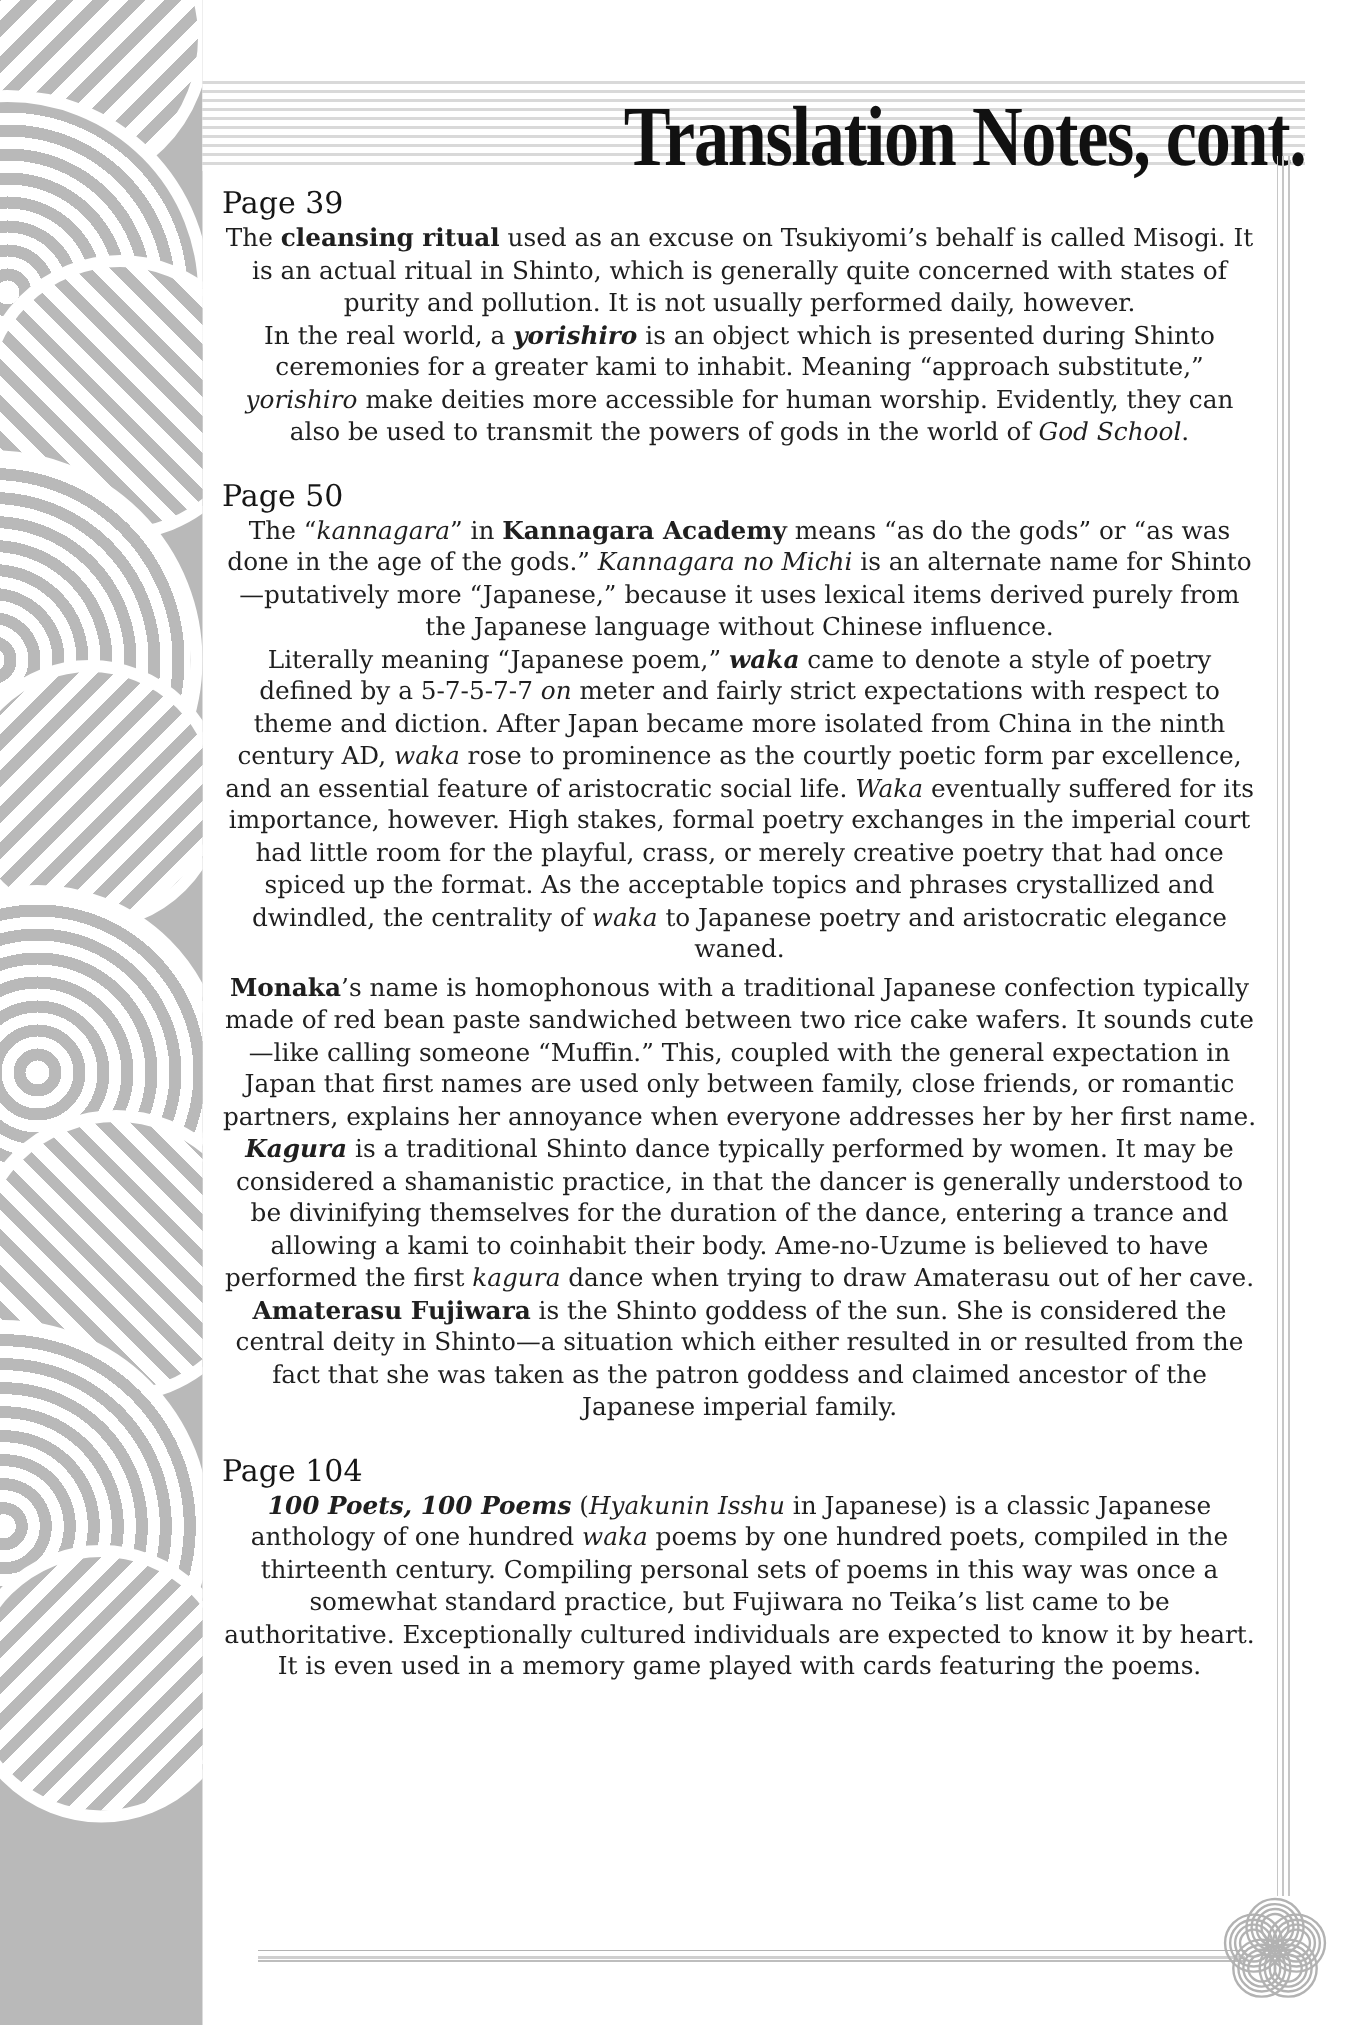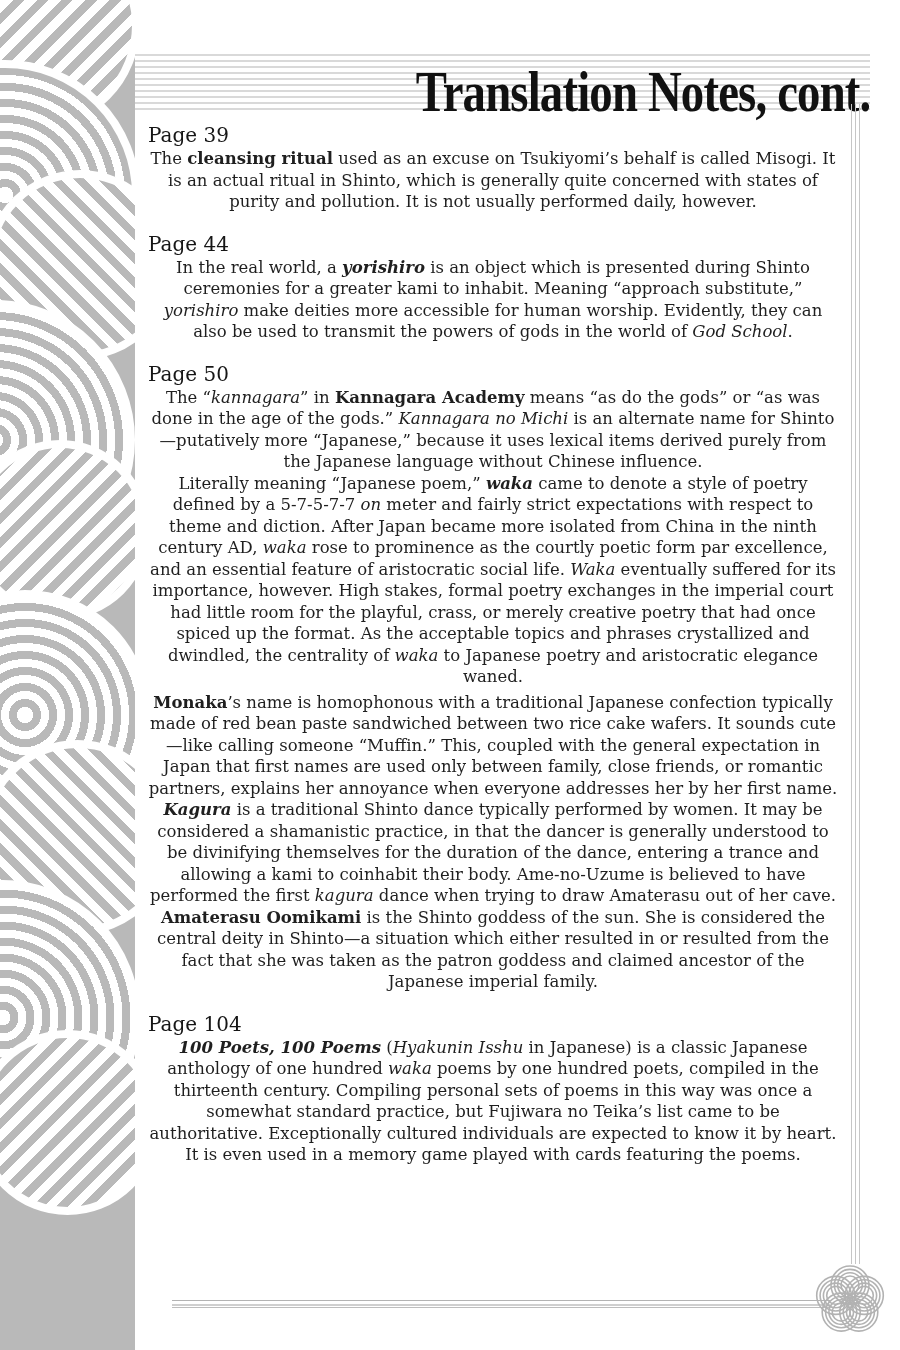--- a/index.html
+++ b/index.html
@@ -95,36 +95,35 @@
   </header>
 
   <div class="vrule"></div>
 
   <main class="content" id="content">
       <section>
         <h2>Page 39</h2>
         <p><span>The </span><span class="rs-b">cleansing ritual</span><span> used as an excuse on Tsukiyomi’s behalf is called Misogi. It is an actual ritual in Shinto, which is generally quite concerned with states of purity and pollution. It is not usually performed daily, however.</span></p>
       </section>
       <section>
-        <h2>Page 44</h2>
         <p><span>In the real world, a </span><span class="rs-bi">yorishiro</span><span> is an object which is presented during Shinto ceremonies for a greater kami to inhabit. Meaning “approach substitute,” </span><span class="rs-i">yorishiro</span><span> make deities more accessible for human worship. Evidently, they can also be used to transmit the powers of gods in the world of </span><span class="rs-i">God School</span><span>.</span></p>
       </section>
       <section>
         <h2>Page 50</h2>
         <p><span>The “</span><span class="rs-i">kannagara</span><span>” in </span><span class="rs-b">Kannagara Academy</span><span> means “as do the gods” or “as was done in the age of the gods.” </span><span class="rs-i">Kannagara no Michi</span><span> is an alternate name for Shinto—putatively more “Japanese,” because it uses lexical items derived purely from the Japanese language without Chinese influence.</span></p>
       </section>
       <section>
         <p><span>Literally meaning “Japanese poem,” </span><span class="rs-bi">waka</span><span> came to denote a style of poetry defined by a 5-7-5-7-7 </span><span class="rs-i">on</span><span> meter and fairly strict expectations with respect to theme and diction. After Japan became more isolated from China in the ninth century AD, </span><span class="rs-i">waka</span><span> rose to prominence as the courtly poetic form par excellence, and an essential feature of aristocratic social life. </span><span class="rs-i">Waka</span><span> eventually suffered for its importance, however. High stakes, formal poetry exchanges in the imperial court had little room for the playful, crass, or merely creative poetry that had once spiced up the format. As the acceptable topics and phrases crystallized and dwindled, the centrality of </span><span class="rs-i">waka</span><span> to Japanese poetry and aristocratic elegance waned.</span></p>
         <p><span class="rs-b">Monaka</span><span>’s name is homophonous with a traditional Japanese confection typically made of red bean paste sandwiched between two rice cake wafers. It sounds cute—like calling someone “Muffin.” This, coupled with the general expectation in Japan that first names are used only between family, close friends, or romantic partners, explains her annoyance when everyone addresses her by her first name.</span></p>
       </section>
       <section>
         <p><span class="rs-bi">Kagura</span><span> is a traditional Shinto dance typically performed by women. It may be considered a shamanistic practice, in that the dancer is generally understood to be divinifying themselves for the duration of the dance, entering a trance and allowing a kami to coinhabit their body. Ame-no-Uzume is believed to have performed the first </span><span class="rs-i">kagura</span><span> dance when trying to draw Amaterasu out of her cave.</span></p>
       </section>
       <section>
-        <p><span class="rs-b">Amaterasu Oomikami</span><span> is the Shinto goddess of the sun. She is considered the central deity in Shinto—a situation which either resulted in or resulted from the fact that she was taken as the patron goddess and claimed ancestor of the Japanese imperial family.</span></p>
+        <p><span class="rs-b">Amaterasu Fujiwara</span><span> is the Shinto goddess of the sun. She is considered the central deity in Shinto—a situation which either resulted in or resulted from the fact that she was taken as the patron goddess and claimed ancestor of the Japanese imperial family.</span></p>
       </section>
       <section>
         <h2>Page 104</h2>
         <p><span class="rs-bi">100 Poets, 100 Poems</span><span> (</span><span class="rs-i">Hyakunin Isshu</span><span> in Japanese) is a classic Japanese anthology of one hundred </span><span class="rs-i">waka</span><span> poems by one hundred poets, compiled in the thirteenth century. Compiling personal sets of poems in this way was once a somewhat standard practice, but Fujiwara no Teika’s list came to be authoritative. Exceptionally cultured individuals are expected to know it by heart. It is even used in a memory game played with cards featuring the poems.</span></p>
       </section>
     </main>
 
   <div class="bottom-rule"></div>
 
   <svg class="knot" width="76" height="84" viewBox="0 0 76 84">

